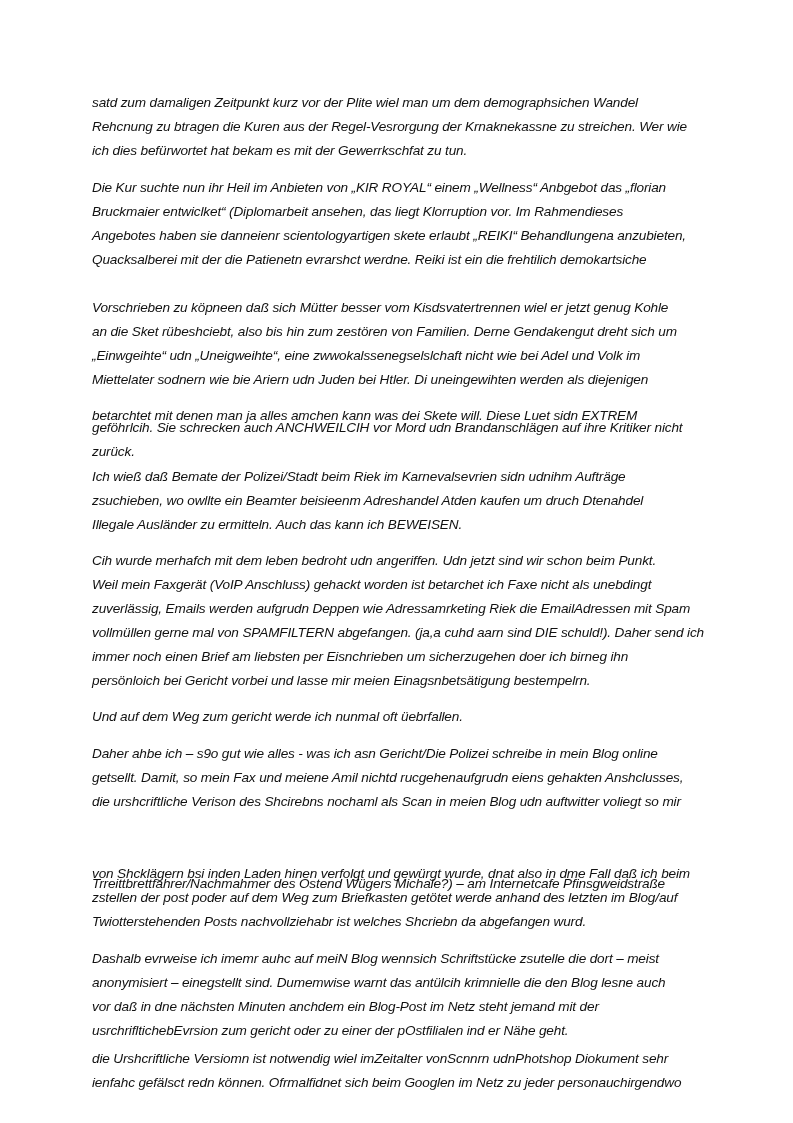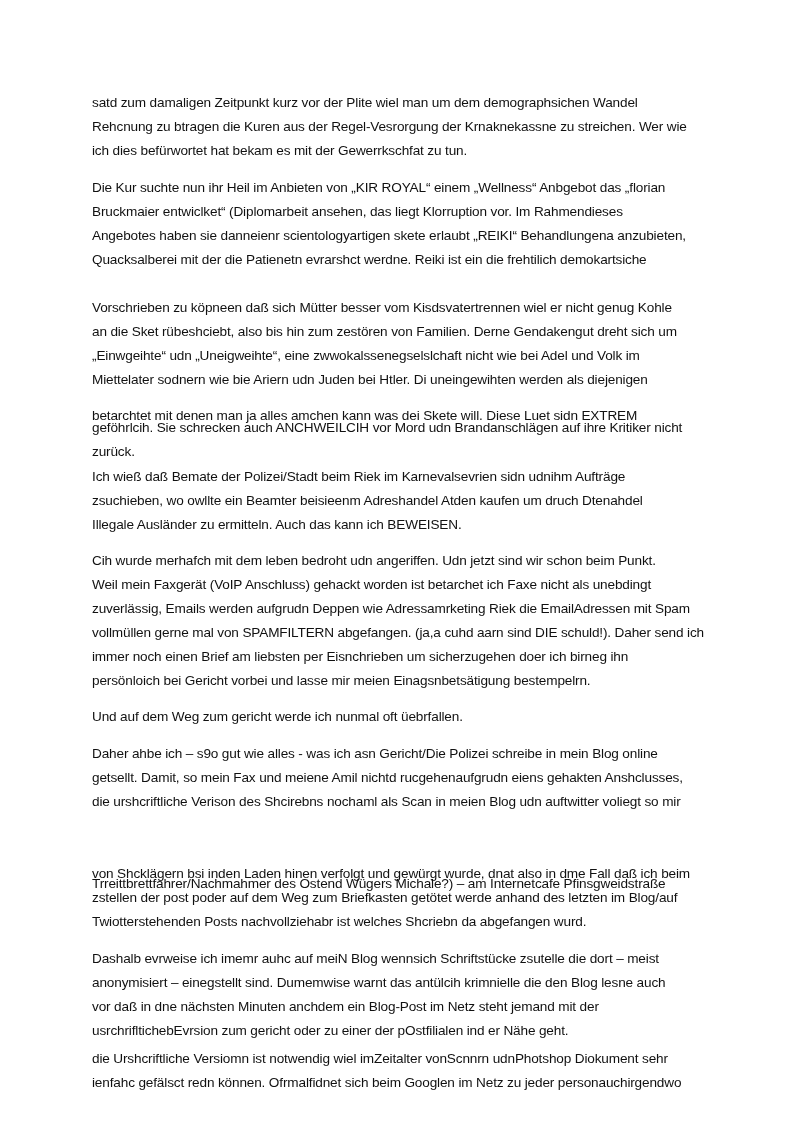--- a/index.html
+++ b/index.html
@@ -1,38 +1,38 @@
 <!DOCTYPE html>
 <html><head>
 <meta charset="utf-8">
 <style>
   html, body { margin: 0; padding: 0; background: #ffffff; }
   body { width: 793px; height: 1123px; position: relative; overflow: hidden; }
-  .page { position: absolute; left: 0; top: 0; width: 793px; height: 978px; background: #ffffff; }
+  .page { position: absolute; left: 0; top: 0; width: 793px; height: 978px; background: #ffffff; font-style: italic; }
   .line {
     position: absolute; left: 92px;
     font-family: "Liberation Sans", sans-serif;
     font-size: 13.6px; color: #111111; white-space: nowrap;
     line-height: 18px; letter-spacing: -0.15px;
   }
 </style>
 </head>
 <body>
 
 <div class="page">
 
   <div class="line" style="top:94px">satd zum damaligen Zeitpunkt kurz vor der Plite wiel man um dem demographsichen Wandel</div>
   <div class="line" style="top:118px">Rehcnung zu btragen die Kuren aus der Regel-Vesrorgung der Krnaknekassne zu streichen. Wer wie</div>
   <div class="line" style="top:142px">ich dies befürwortet hat bekam es mit der Gewerrkschfat zu tun.</div>
 
   <div class="line" style="top:179px">Die Kur suchte nun ihr Heil im Anbieten von „KIR ROYAL“ einem „Wellness“ Anbgebot das „florian</div>
   <div class="line" style="top:203px">Bruckmaier entwiclket“ (Diplomarbeit ansehen, das liegt Klorruption vor. Im Rahmendieses</div>
   <div class="line" style="top:227px">Angebotes haben sie danneienr scientologyartigen skete erlaubt „REIKI“ Behandlungena anzubieten,</div>
   <div class="line" style="top:251px">Quacksalberei mit der die Patienetn evrarshct werdne. Reiki ist  ein die frehtilich demokartsiche</div>
-  <div class="line" style="top:299px">Vorschrieben zu köpneen daß sich Mütter besser vom Kisdsvatertrennen wiel er nicht genug Kohle</div>
+  <div class="line" style="top:299px">Vorschrieben zu köpneen daß sich Mütter besser vom Kisdsvatertrennen wiel er jetzt genug Kohle</div>
   <div class="line" style="top:323px">an die Sket rübeshciebt, also bis hin zum zestören von Familien. Derne Gendakengut dreht sich um</div>
   <div class="line" style="top:347px">„Einwgeihte“ udn „Uneigweihte“, eine zwwokalssenegselslchaft nicht wie bei Adel und Volk im</div>
   <div class="line" style="top:371px">Miettelater sodnern wie bie Ariern udn Juden bei Htler. Di uneingewihten werden als diejenigen</div>
   <div class="line" style="top:407px">betarchtet mit denen man ja alles amchen kann was dei Skete will. Diese Luet sidn EXTREM</div>
   <div class="line" style="top:419px">geföhrlcih. Sie schrecken auch ANCHWEILCIH vor Mord udn Brandanschlägen auf ihre Kritiker nicht</div>
   <div class="line" style="top:443px">zurück.</div>
 
   <div class="line" style="top:468px">Ich wieß daß Bemate der Polizei/Stadt beim Riek im Karnevalsevrien sidn udnihm Aufträge</div>
   <div class="line" style="top:492px">zsuchieben, wo owllte ein Beamter beisieenm Adreshandel Atden kaufen um druch Dtenahdel</div>
   <div class="line" style="top:516px">Illegale Ausländer zu ermitteln. Auch das kann ich BEWEISEN.</div>

